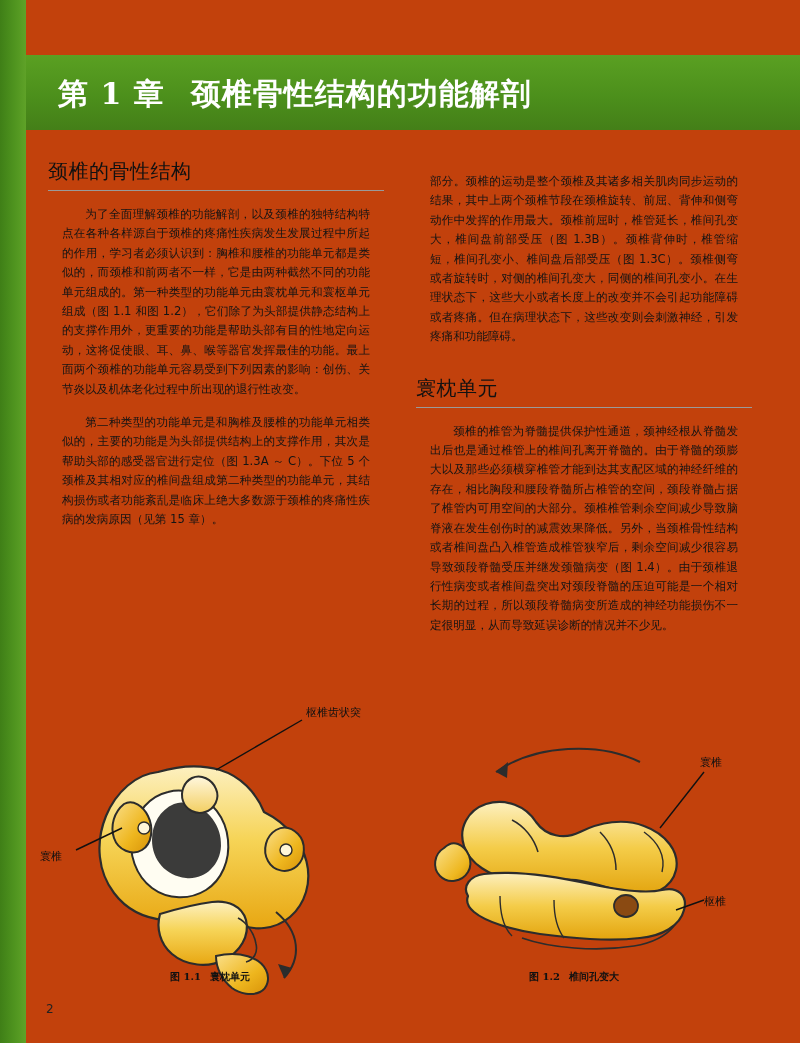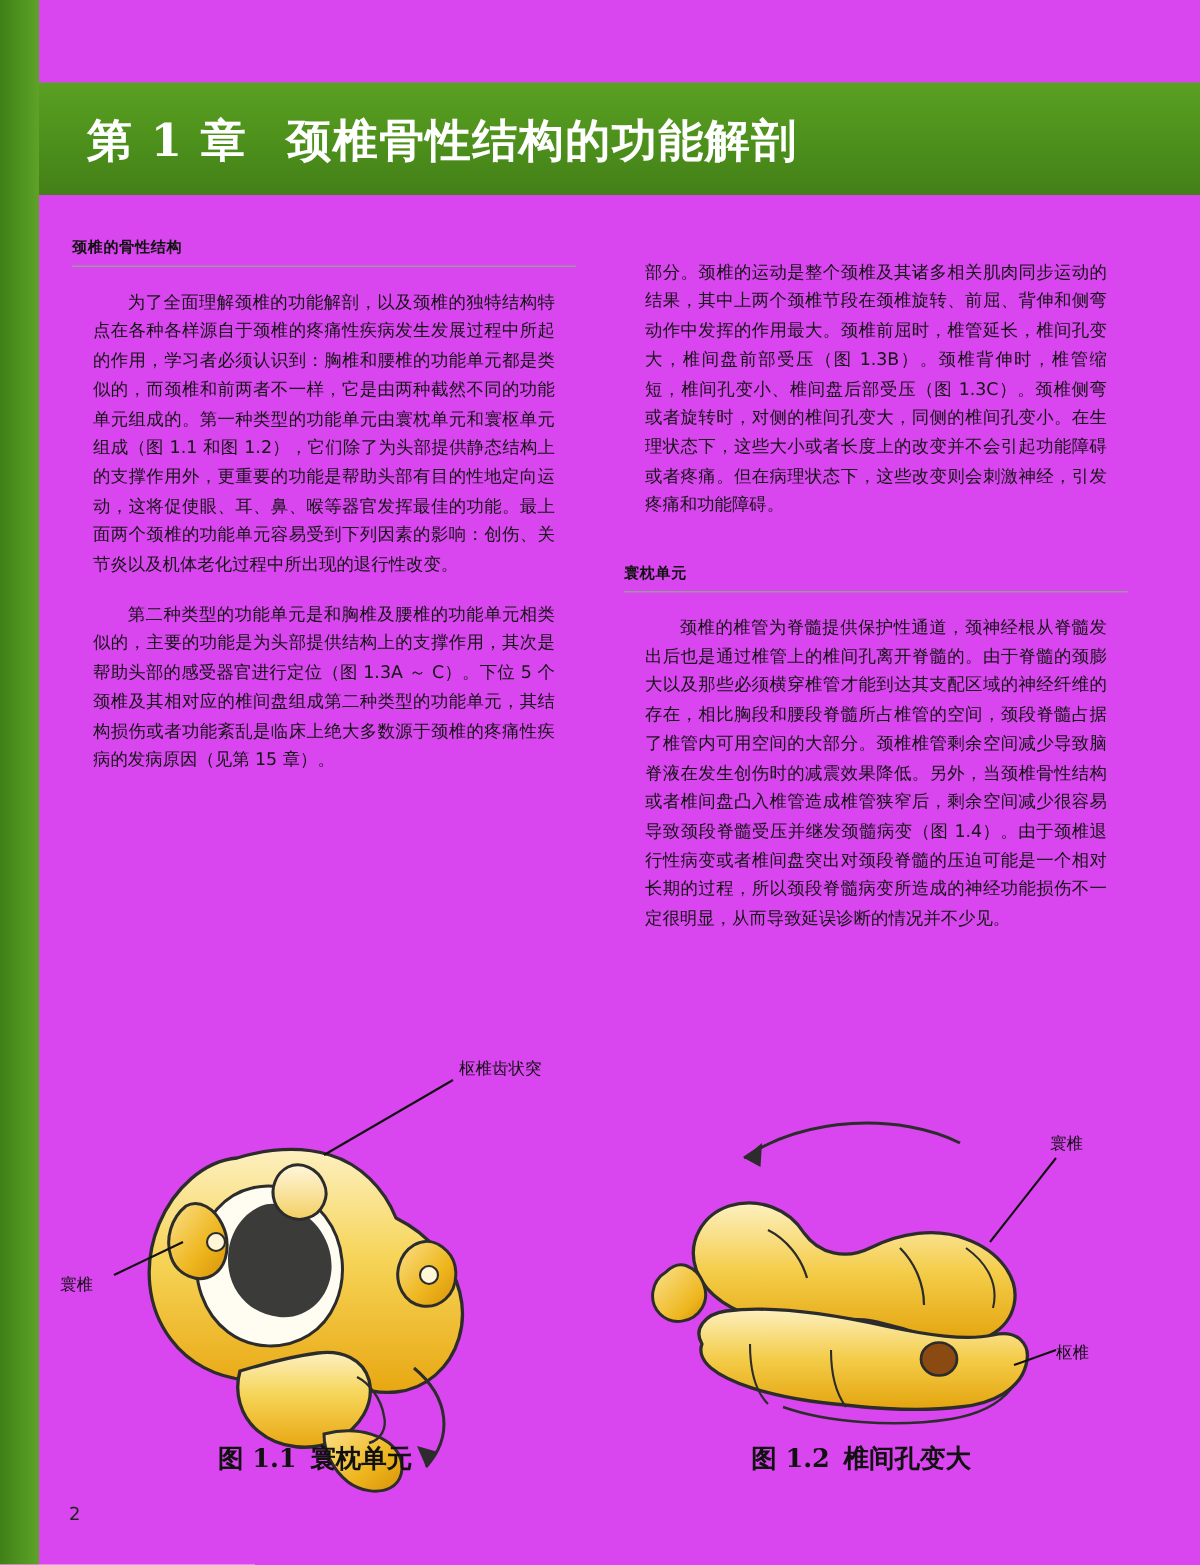--- a/index.html
+++ b/index.html
@@ -12,21 +12,21 @@
     background: #ffffff;
     font-family: "DejaVu Sans", sans-serif;
     color: #111;
     position: relative;
     overflow: hidden;
   }
   .page {
     position: relative;
     width: 800px;
     height: 1043px;
-    background: #d946ef;
+    background: #c2410c;
     box-sizing: border-box;
   }
   
   .left-bar {
     position: absolute;
     left: 0;
     top: 0;
     width: 26px;
     height: 1043px;
     background: #4a8c1c;
@@ -67,22 +67,22 @@
   .col {
     position: absolute;
     top: 0;
     width: 336px;
   }
   .col-left { left: 0; }
   .col-right { left: 368px; }
 
   h2.sec {
     font-family: "DejaVu Serif", serif;
-    font-size: 10px;
-    font-weight: bold;
+    font-size: 20px;
+    font-weight: normal;
     color: #111;
     margin: 0 0 8px 0;
     padding-bottom: 5px;
     border-bottom: 1px solid #9a9a9a;
     letter-spacing: 0.5px;
   }
   p.body {
     font-family: "DejaVu Sans", sans-serif;
     font-size: 11.6px;
     line-height: 19.4px;
@@ -111,21 +111,21 @@
   }
   .fig-left { left: 0; }
   .fig-right { left: 364px; }
   .fig-caption {
     position: absolute;
     bottom: 16px;
     left: 0;
     width: 100%;
     text-align: center;
     font-family: "DejaVu Serif", serif;
-    font-size: 17px;
+    font-size: 10px;
     font-weight: bold;
     color: #111;
   }
   .fig-caption .lbl { margin-right: 9px; }
   .fig-svg { position: absolute; left: 0; top: 0; }
 
   .page-number {
     position: absolute;
     left: 46px;
     top: 1002px;

